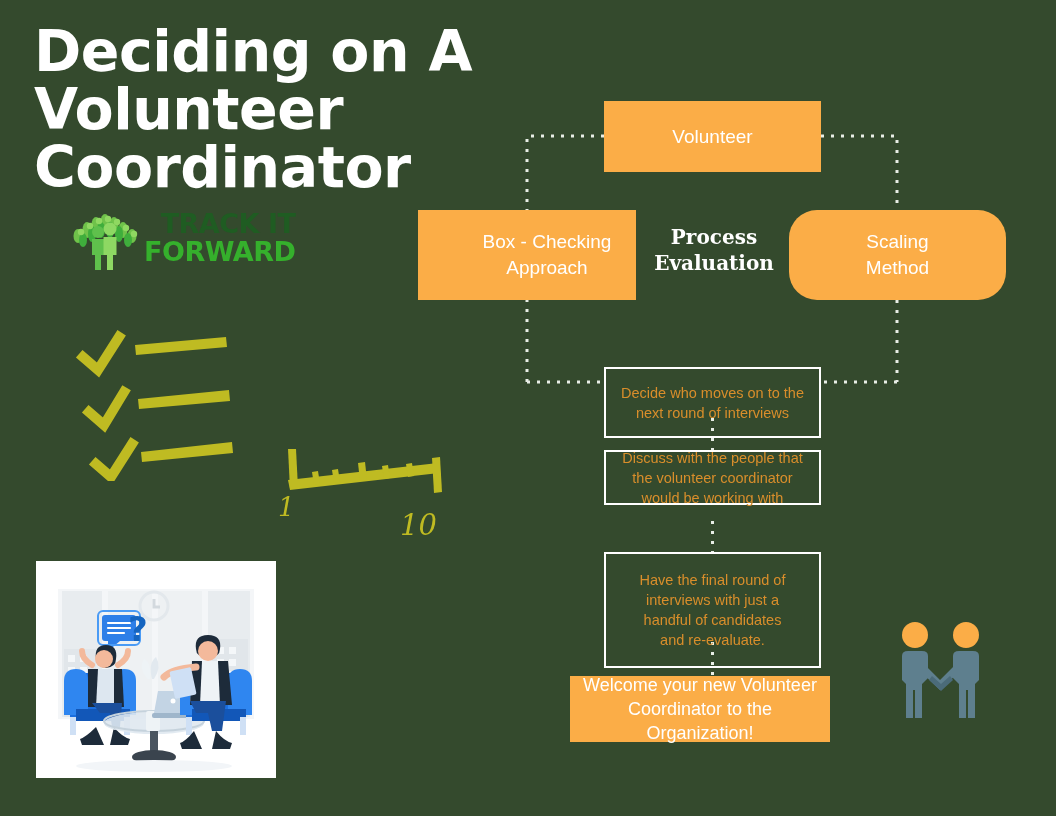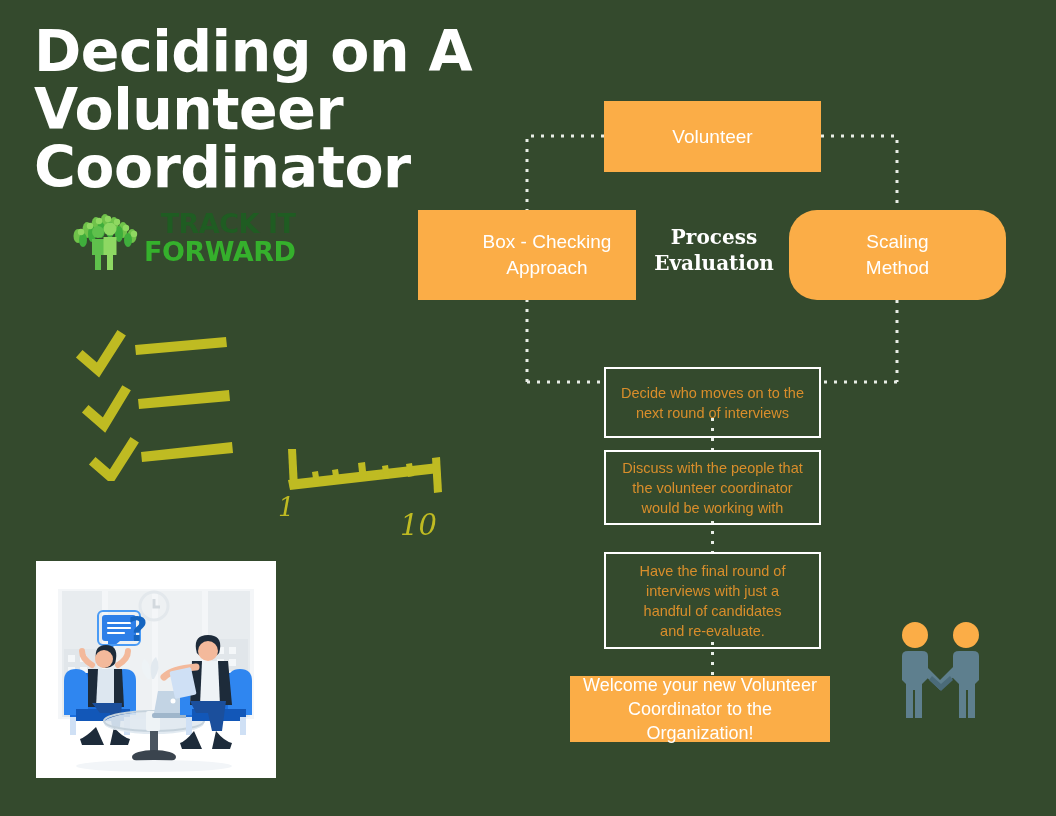--- a/index.html
+++ b/index.html
@@ -97,22 +97,22 @@
     background: transparent;
     border: 2px solid #ffffff;
     color: #d98e2b;
   }
   .box-text { display: block; width: 100%; }
 
   #box-interview { left: 604px; top: 101px; width: 217px; height: 71px; font-size: 19px; line-height: 25px; }
   #box-boxchecking { left: 418px; top: 210px; width: 218px; height: 90px; font-size: 19px; line-height: 26px; padding-left: 40px; }
   #box-scaling { left: 789px; top: 210px; width: 217px; height: 90px; font-size: 19px; line-height: 26px; border-radius: 28px; }
   #box-decide { left: 604px; top: 347px; width: 217px; height: 71px; font-size: 14.5px; line-height: 20px; margin-top: 20px; }
-  #box-discuss { left: 604px; top: 450px; width: 217px; height: 75px; font-size: 14.5px; line-height: 20px; justify-content: center; }
-  #box-final { left: 604px; top: 552px; width: 217px; height: 97px; font-size: 14.5px; line-height: 20px; justify-content: flex-end; }
+  #box-discuss { left: 604px; top: 450px; width: 217px; height: 55px; font-size: 14.5px; line-height: 20px; justify-content: center; }
+  #box-final { left: 604px; top: 552px; width: 217px; height: 116px; font-size: 14.5px; line-height: 20px; justify-content: flex-end; }
   #box-welcome { left: 570px; top: 676px; width: 260px; height: 66px; font-size: 18px; line-height: 24px; }
 
   
   .center-label {
     position: absolute;
     left: 640px;
     top: 224px;
     width: 148px;
     text-align: center;
     color: #ffffff;

